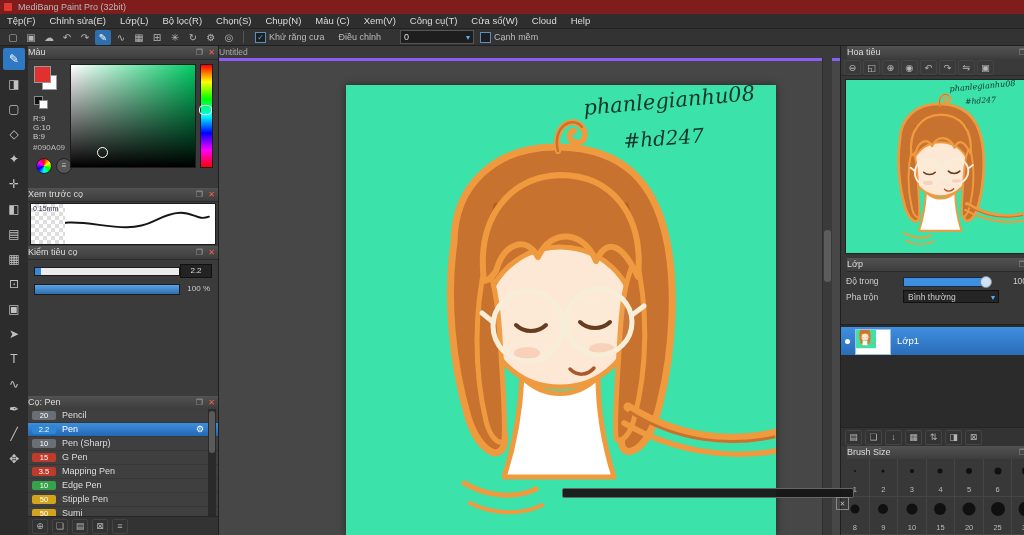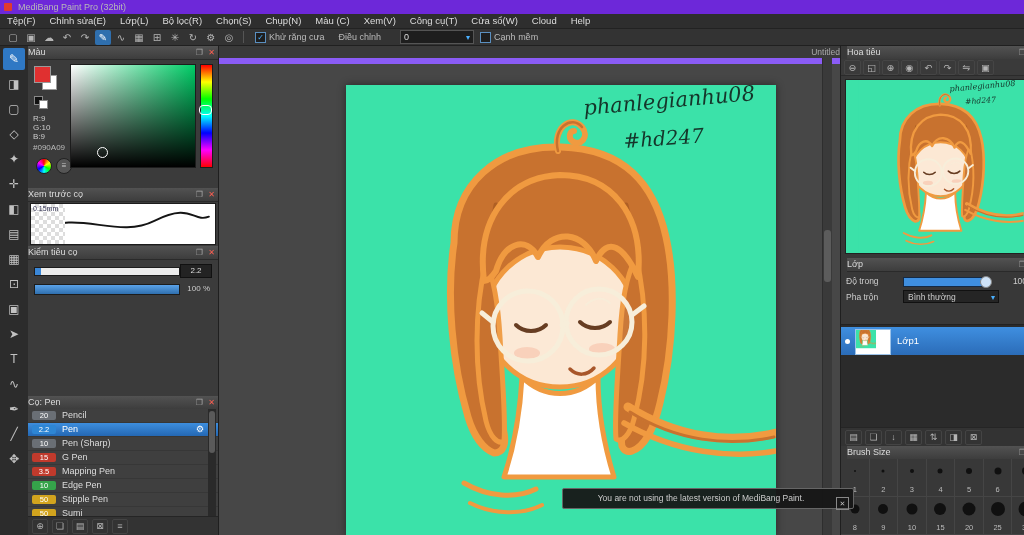--- a/index.html
+++ b/index.html
@@ -3,21 +3,21 @@
 <meta charset="utf-8">
 <style>
   html,body{margin:0;padding:0;}
   body{
     width:1024px;height:535px;position:relative;overflow:hidden;
     background:#3a3a3a;color:#cfcfcf;
     font-family:"Liberation Sans","DejaVu Sans",sans-serif;font-size:10px;
     -webkit-font-smoothing:antialiased;
   }
   
-  #titlebar{position:absolute;left:0;top:0;width:1024px;height:26px;background:#6d28d9;
+  #titlebar{position:absolute;left:0;top:0;width:1024px;height:26px;background:#7f1d1d;
     color:#b8b8b8;font-size:9px;line-height:14px;padding-left:18px;box-sizing:border-box;}
   #titlebar .logo{position:absolute;left:4px;top:3px;width:8px;height:8px;background:#e03a2e;border-radius:1px;}
   #menubar{position:absolute;left:0;top:14px;width:1024px;height:14px;background:#2e2e2e;border-bottom:1px solid #222;}
   .menu-item{display:inline-block;padding:0 7px;line-height:14px;font-size:9.5px;color:#ddd;cursor:default;}
   #toolbar2{position:absolute;left:0;top:29px;width:1024px;height:17px;background:#333;border-bottom:1px solid #202020;
     display:flex;align-items:center;padding-left:4px;box-sizing:border-box;}
   .tb-icon{display:inline-block;width:16px;height:15px;line-height:15px;text-align:center;color:#b5b5b5;
     font-size:10px;margin:0 1px;border-radius:2px;}
   .tb-icon.sel{background:#2f6fae;color:#fff;}
   .tb-sep{display:inline-block;width:1px;height:12px;background:#555;margin:0 5px;}
@@ -86,22 +86,22 @@
   .bname{position:absolute;left:34px;top:0;font-size:9px;color:#ddd;}
   .brush-row.sel .bname{color:#fff;}
   .bgear{position:absolute;right:14px;top:0;font-size:9px;color:#fff;}
   .blist-scroll{position:absolute;right:2px;top:13px;width:8px;bottom:18px;background:#2a2a2a;}
   .blist-thumb{position:absolute;left:1px;top:2px;width:6px;height:42px;background:#5a5a5a;border-radius:3px;}
   .bfooter{position:absolute;left:0;bottom:0;right:0;height:18px;background:#333;border-top:1px solid #252525;
     display:flex;align-items:center;padding-left:4px;gap:4px;}
   .bf-icon{width:14px;height:13px;line-height:13px;text-align:center;color:#b5b5b5;font-size:9px;border:1px solid #444;border-radius:2px;}
   
   #canvasarea{position:absolute;left:219px;top:46px;width:621px;height:489px;background:#474747;overflow:hidden;}
-  #tabstrip{position:absolute;left:0;top:0;right:0;height:12px;background:#3a3a3a;border-bottom:6px solid #8b5cf6;
-    text-align:right;font-size:8.5px;line-height:12px;color:#aaa;}
+  #tabstrip{position:absolute;left:0;top:0;right:0;height:12px;background:#3a3a3a;border-bottom:3px solid #8b5cf6;
+    text-align:left;font-size:8.5px;line-height:12px;color:#aaa;}
   .canvas-doc{position:absolute;left:127px;top:39px;width:430px;height:450px;box-shadow:0 0 8px rgba(0,0,0,.45);}
   .canvas-doc svg{display:block;width:430px;height:450px;}
   .vscroll{position:absolute;right:8px;top:12px;width:9px;bottom:0;background:#3a3a3a;border-left:1px solid #2e2e2e;}
   .vthumb{position:absolute;left:1px;top:172px;width:7px;height:52px;background:#5c5c5c;border-radius:3px;}
   
   #rightcol{position:absolute;left:840px;top:46px;width:184px;height:489px;background:#383838;border-left:1px solid #1f1f1f;}
   .rpanel{position:absolute;left:0;width:200px;box-sizing:border-box;padding-left:6px;}
   #navpanel{top:0;height:212px;}
   #nav-zoom{position:absolute;left:0;top:13px;right:0;height:16px;background:#3a3a3a;border-bottom:1px solid #2b2b2b;
     display:flex;align-items:center;padding-left:3px;gap:2px;}
@@ -507,15 +507,14 @@
         </div>
         <div class="size-cell">
           <span class="dot" style="height: 15px; width: 15px;"></span>
           <span class="slabel">30</span>
         </div>
       </div>
   </div>
 </div>
 
 <div id="toast">
-  <div>You are not using the latest version of MediBang Paint.</div>
   <span class="tclose">✕</span>
 </div>
 
 </body></html>

